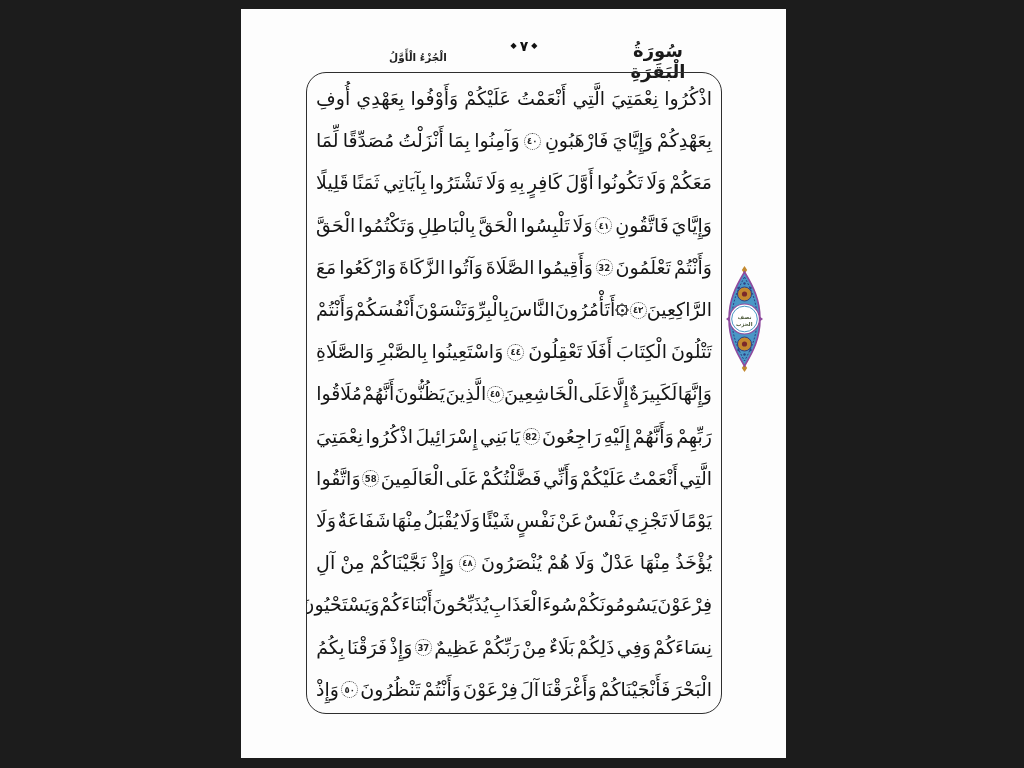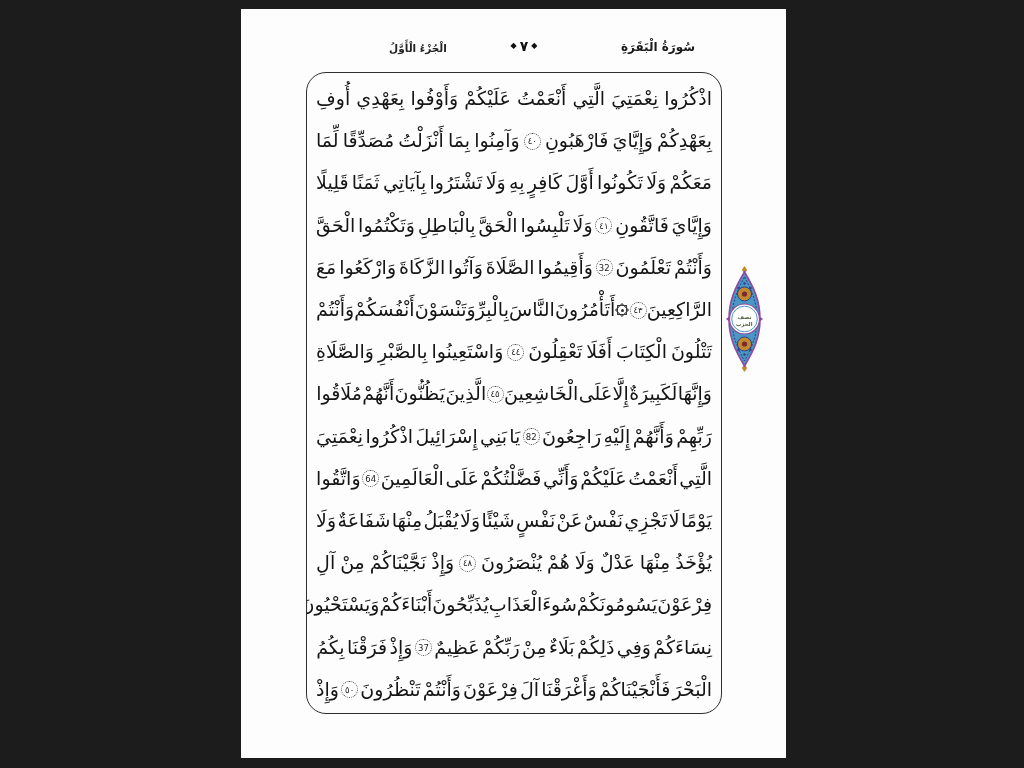--- a/index.html
+++ b/index.html
@@ -4,31 +4,31 @@
 <style>
   :root{
     --bg:#1c1c1c; --paper:#fdfdfd; --ink:#151515; --frame:#2f2f2f;
     --orn-blue:#4a97c6; --orn-purple:#8e4a9e; --orn-gold:#c3892f; --orn-navy:#2e3f85; --orn-red:#7a2a2a;
   }
   *{margin:0;padding:0;box-sizing:border-box}
   body{width:1024px;height:768px;overflow:hidden;font-family:"DejaVu Sans",sans-serif;background:var(--bg)}
   .screen{position:relative;width:1024px;height:768px;background:var(--bg)}
   .paper{position:absolute;left:241px;top:9px;width:545px;height:749px;background:var(--paper)}
   
-  .hdr-juz{position:absolute;top:33px;left:141px;width:72px;text-align:center;font-size:10.5px;font-weight:bold;color:#222;direction:rtl;letter-spacing:-0.5px}
-  .hdr-surah{position:absolute;top:31px;left:372px;width:90px;text-align:center;font-size:12px;font-weight:bold;color:#1a1a1a;direction:rtl;letter-spacing:-0.5px}
+  .hdr-juz{position:absolute;top:42px;left:141px;width:72px;text-align:center;font-size:10.5px;font-weight:bold;color:#222;direction:rtl;letter-spacing:-0.5px}
+  .hdr-surah{position:absolute;top:31px;left:372px;width:90px;text-align:center;font-size:18px;font-weight:bold;color:#1a1a1a;direction:rtl;letter-spacing:-0.5px}
   .hdr-page{position:absolute;top:29px;left:251px;width:64px;text-align:center;color:#111;direction:rtl;display:flex;align-items:center;justify-content:center;gap:3px}
   .hdr-page .num{font-size:14px;font-weight:bold}
   .hdr-page .diam{font-size:8px;line-height:1;color:#111}
   
   .frame{position:absolute;left:65px;top:63px;width:416px;height:642px;border:1.5px solid var(--frame);border-radius:20px;padding:4px 9px;overflow:hidden}
   .qlines{width:100%;height:100%;direction:rtl}
   .qline{display:flex;justify-content:space-between;align-items:center;height:42.2px;direction:rtl;font-size:19px;color:var(--ink);white-space:nowrap}
   .word{white-space:nowrap}
-  .aya{flex:0 0 auto;width:17px;height:17px;border:1px dotted #4a4a4a;border-radius:50%;display:inline-flex;align-items:center;justify-content:center;font-size:8.5px;font-weight:normal;color:#222;background:#fff;margin-top:2px}
+  .aya{flex:0 0 auto;width:17px;height:17px;border:1px dotted #4a4a4a;border-radius:50%;display:inline-flex;align-items:center;justify-content:center;font-size:8.5px;font-weight:bold;color:#222;background:#fff;margin-top:2px}
   .hizbstar{flex:0 0 auto;position:relative;width:14px;height:14px;display:inline-block;margin-top:2px}
   .hizbstar i{position:absolute;left:2px;top:2px;width:10px;height:10px;border:1px solid #3a3a3a;background:transparent}
   .hizbstar i.r45{transform:rotate(45deg)}
   .hizbstar b{position:absolute;left:5.5px;top:5.5px;width:3px;height:3px;border-radius:50%;background:#333}
   
   .medallion{position:absolute;left:485px;top:257px;width:37px;height:106px}
   .medallion svg{position:absolute;inset:0}
   .med-label{position:absolute;left:6px;top:41px;width:25px;height:25px;display:flex;flex-direction:column;align-items:center;justify-content:center;direction:rtl;color:#4e5b3c;text-align:center}
   .med-label span{font-size:6px;line-height:7px;font-weight:bold;transform:scale(.9)}
   .fill-blue{fill:var(--orn-blue)} .fill-purple{fill:var(--orn-purple)} .fill-gold{fill:var(--orn-gold)}
@@ -159,21 +159,21 @@
             <span class="word">نِعْمَتِيَ</span>
           </div>
           <div class="qline">
             <span class="word">الَّتِي</span>
             <span class="word">أَنْعَمْتُ</span>
             <span class="word">عَلَيْكُمْ</span>
             <span class="word">وَأَنِّي</span>
             <span class="word">فَضَّلْتُكُمْ</span>
             <span class="word">عَلَى</span>
             <span class="word">الْعَالَمِينَ</span>
-            <span class="aya">64</span>
+            <span class="aya">58</span>
             <span class="word">وَاتَّقُوا</span>
           </div>
           <div class="qline">
             <span class="word">يَوْمًا</span>
             <span class="word">لَا</span>
             <span class="word">تَجْزِي</span>
             <span class="word">نَفْسٌ</span>
             <span class="word">عَنْ</span>
             <span class="word">نَفْسٍ</span>
             <span class="word">شَيْئًا</span>

